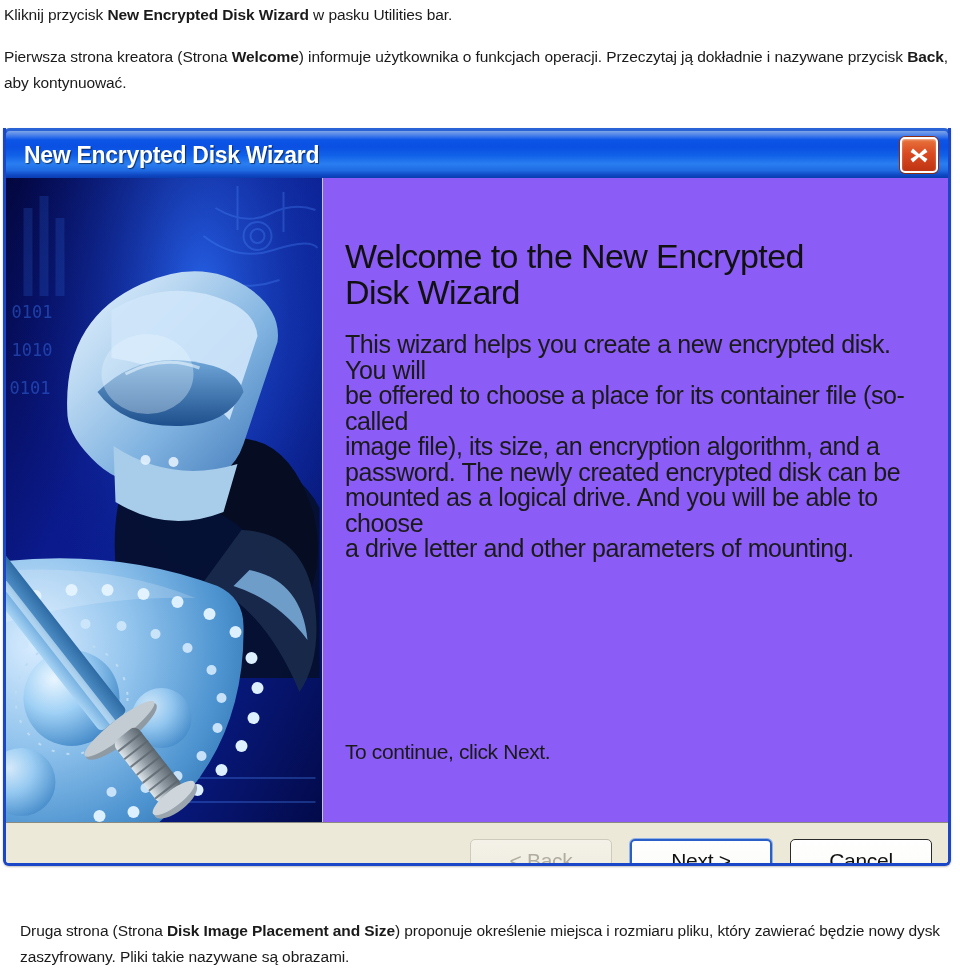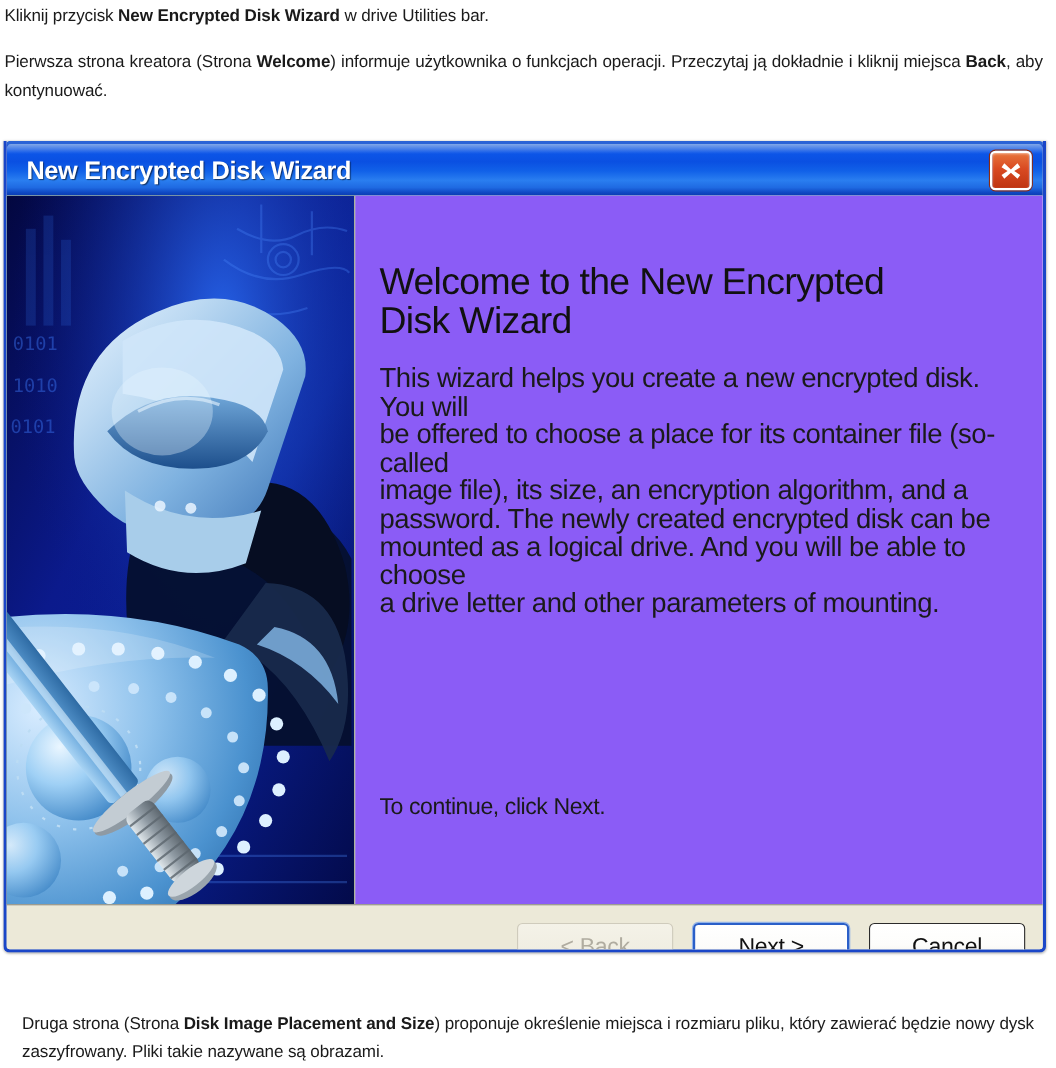--- a/index.html
+++ b/index.html
@@ -147,21 +147,21 @@
     font-size: 25px;
     line-height: 25.5px;
     letter-spacing: -0.4px;
     margin: 0;
     white-space: pre-line;
     max-width: 570px;
   }
   #wizard-continue {
     position: absolute;
     left: 22px;
-    top: 544px;
+    top: 562px;
     color: #1a1a1a;
     font-family: "Liberation Sans", sans-serif;
     font-size: 21px;
     letter-spacing: -0.4px;
   }
 
   
   #dialog-footer {
     position: relative;
     height: 88px;
@@ -204,25 +204,25 @@
     background: linear-gradient(to bottom, #ffffff 0%, #fcfcfa 50%, #ebe8dc 100%);
     text-align: center;
   }
 </style>
 </head>
 <body>
 
 <div id="page">
 
   <div class="doc-text" id="para-top1">
-    <span>Kliknij przycisk </span><b>New Encrypted Disk Wizard</b><span> w drive Utilities bar.</span>
+    <span>Kliknij przycisk </span><b>New Encrypted Disk Wizard</b><span> w pasku Utilities bar.</span>
   </div>
 
   <div class="doc-text" id="para-top2">
-    <span>Pierwsza strona kreatora (Strona </span><b>Welcome</b><span>) informuje użytkownika o funkcjach operacji. Przeczytaj ją dokładnie i kliknij miejsca </span><b>Back</b><span>, aby kontynuować.</span>
+    <span>Pierwsza strona kreatora (Strona </span><b>Welcome</b><span>) informuje użytkownika o funkcjach operacji. Przeczytaj ją dokładnie i nazywane przycisk </span><b>Back</b><span>, aby kontynuować.</span>
   </div>
 
   <div id="dialog">
 
     <div id="titlebar">
       <div id="title-text">New Encrypted Disk Wizard</div>
       <div id="close-button">
         <svg width="22" height="22" viewBox="0 0 22 22" aria-hidden="true">
           <path d="M5 4.5 L11 10 L17 4.5 L19.5 8 L14 11.5 L19.5 15 L17 18.5 L11 13 L5 18.5 L2.5 15 L8 11.5 L2.5 8 Z" fill="#ffffff"></path>
         </svg>

